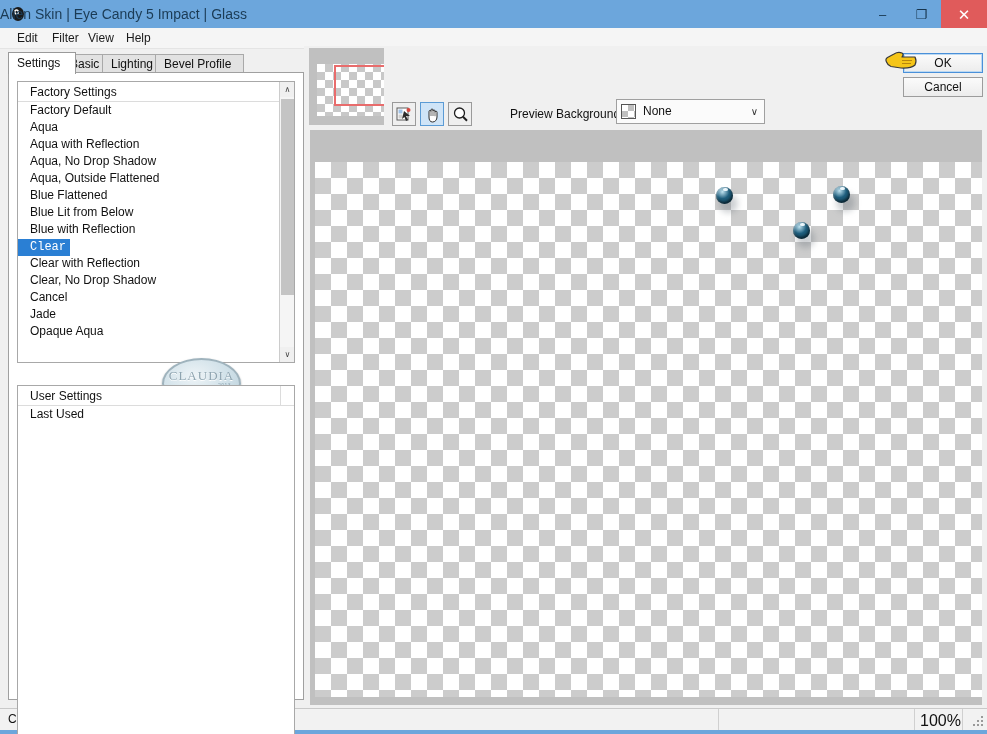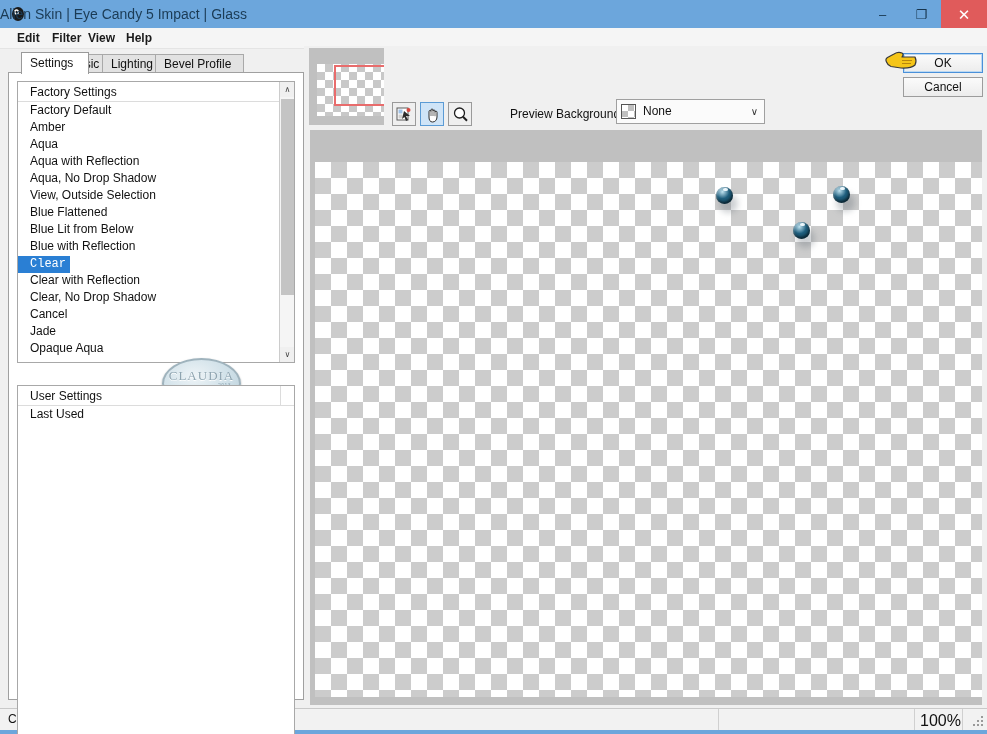--- a/index.html
+++ b/index.html
@@ -33,21 +33,21 @@
   }
   .winbtn.close{background:#e05b5b;color:#fff;width:46px;font-size:15px;}
 
   
   .menubar{
     position:absolute;left:0;top:28px;width:987px;height:20px;
     background:#f5f5f5;border-bottom:1px solid #e4e4e4;
   }
   .menuitem{
     position:absolute;top:0;height:20px;line-height:20px;
-    font-size:12px;color:#1a1a1a;padding:0 5px;font-weight:bold;
+    font-size:12px;color:#1a1a1a;padding:0 5px;
   }
 
   
   .tabstrip{position:absolute;left:8px;top:52px;height:20px;}
   .tab{
     position:absolute;top:2px;height:18px;line-height:18px;
     padding:0 8px;font-size:12px;color:#111;
     background:#e2e2e2;border:1px solid #a9a9a9;border-bottom:none;
   }
   .tab.active{
@@ -262,37 +262,36 @@
   </div>
 
   <div class="menubar">
     <div class="menuitem" style="left:12px">Edit</div>
     <div class="menuitem" style="left:47px">Filter</div>
     <div class="menuitem" style="left:83px">View</div>
     <div class="menuitem" style="left:121px">Help</div>
   </div>
 
   <div class="tabstrip">
-    <div class="tab active" style="left:13px;width:50px">Settings</div>
+    <div class="tab active" style="left:0px;width:50px">Settings</div>
     <div class="tab" style="left:53px;width:38px">Basic</div>
     <div class="tab" style="left:94px;width:50px">Lighting</div>
     <div class="tab" style="left:147px;width:71px">Bevel Profile</div>
   </div>
 
   <div class="leftpanel">
 
     <div class="listbox">
       <div class="group-header">Factory Settings</div>
 
       <div class="list-item">Factory Default</div>
-      <div class="list-item">Amber</div>
       <div class="list-item">Aqua</div>
       <div class="list-item">Aqua with Reflection</div>
       <div class="list-item">Aqua, No Drop Shadow</div>
-      <div class="list-item">View, Outside Selection</div>
+      <div class="list-item">Aqua, Outside Flattened</div>
       <div class="list-item">Blue Flattened</div>
       <div class="list-item">Blue Lit from Below</div>
       <div class="list-item">Blue with Reflection</div>
       <div class="selrow">
         <span class="list-item selected">Clear</span>
       </div>
       <div class="list-item">Clear with Reflection</div>
       <div class="list-item">Clear, No Drop Shadow</div>
       <div class="list-item">Cancel</div>
       <div class="list-item">Jade</div>

